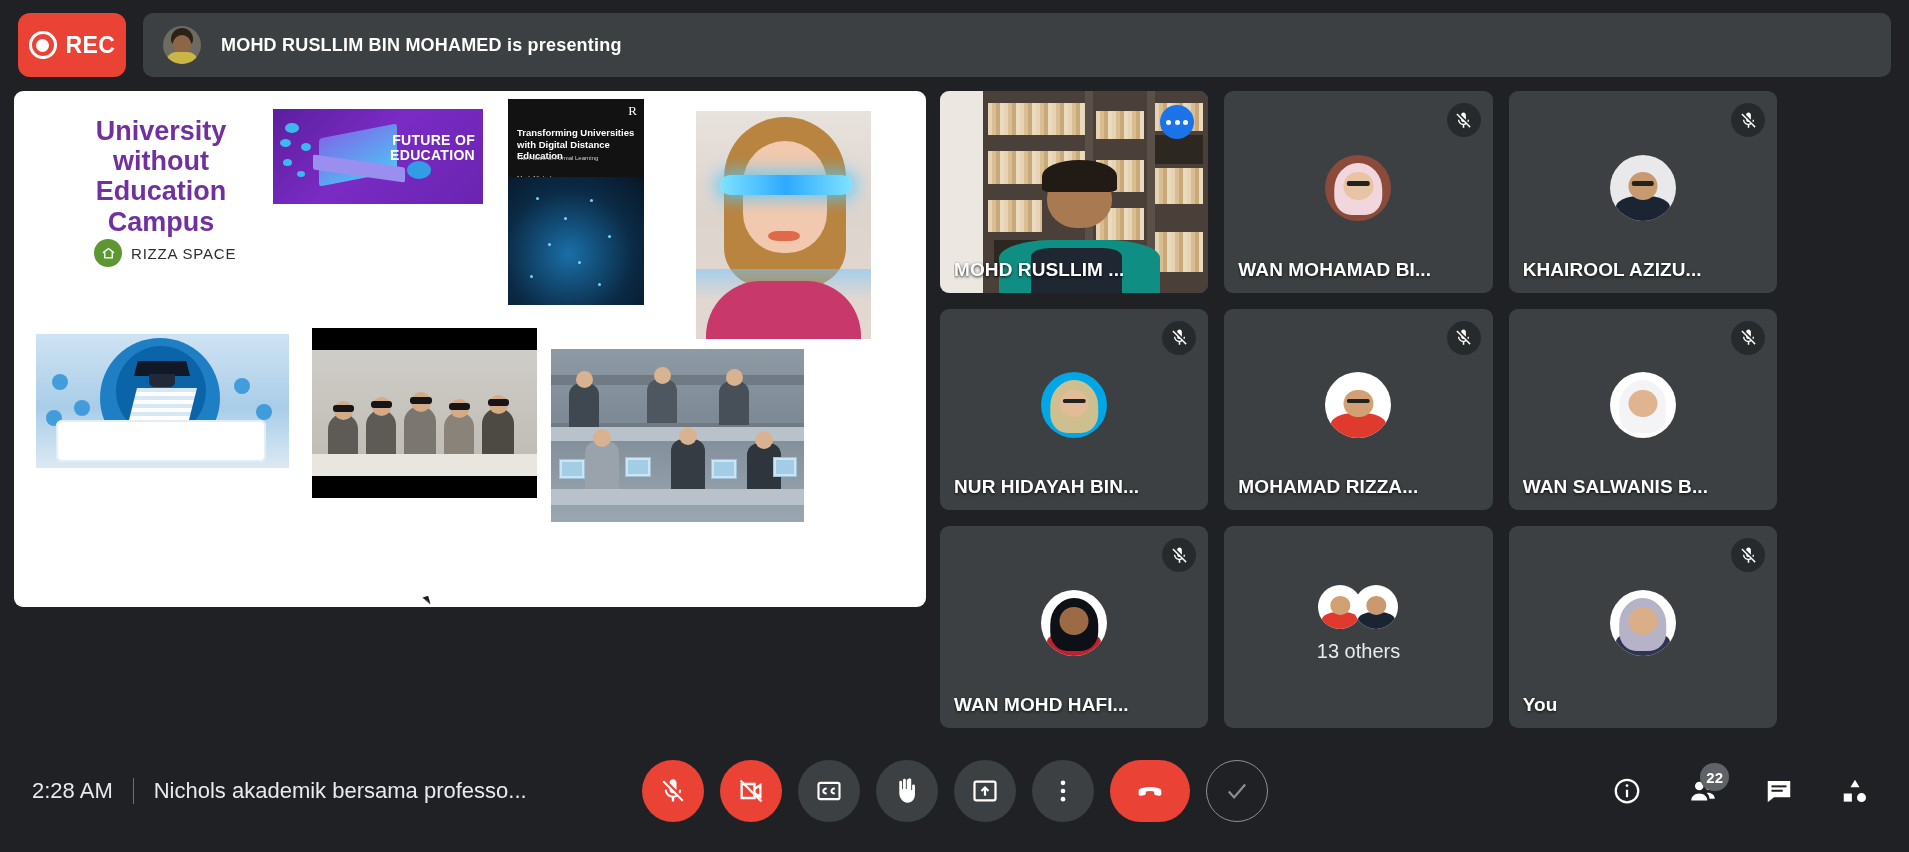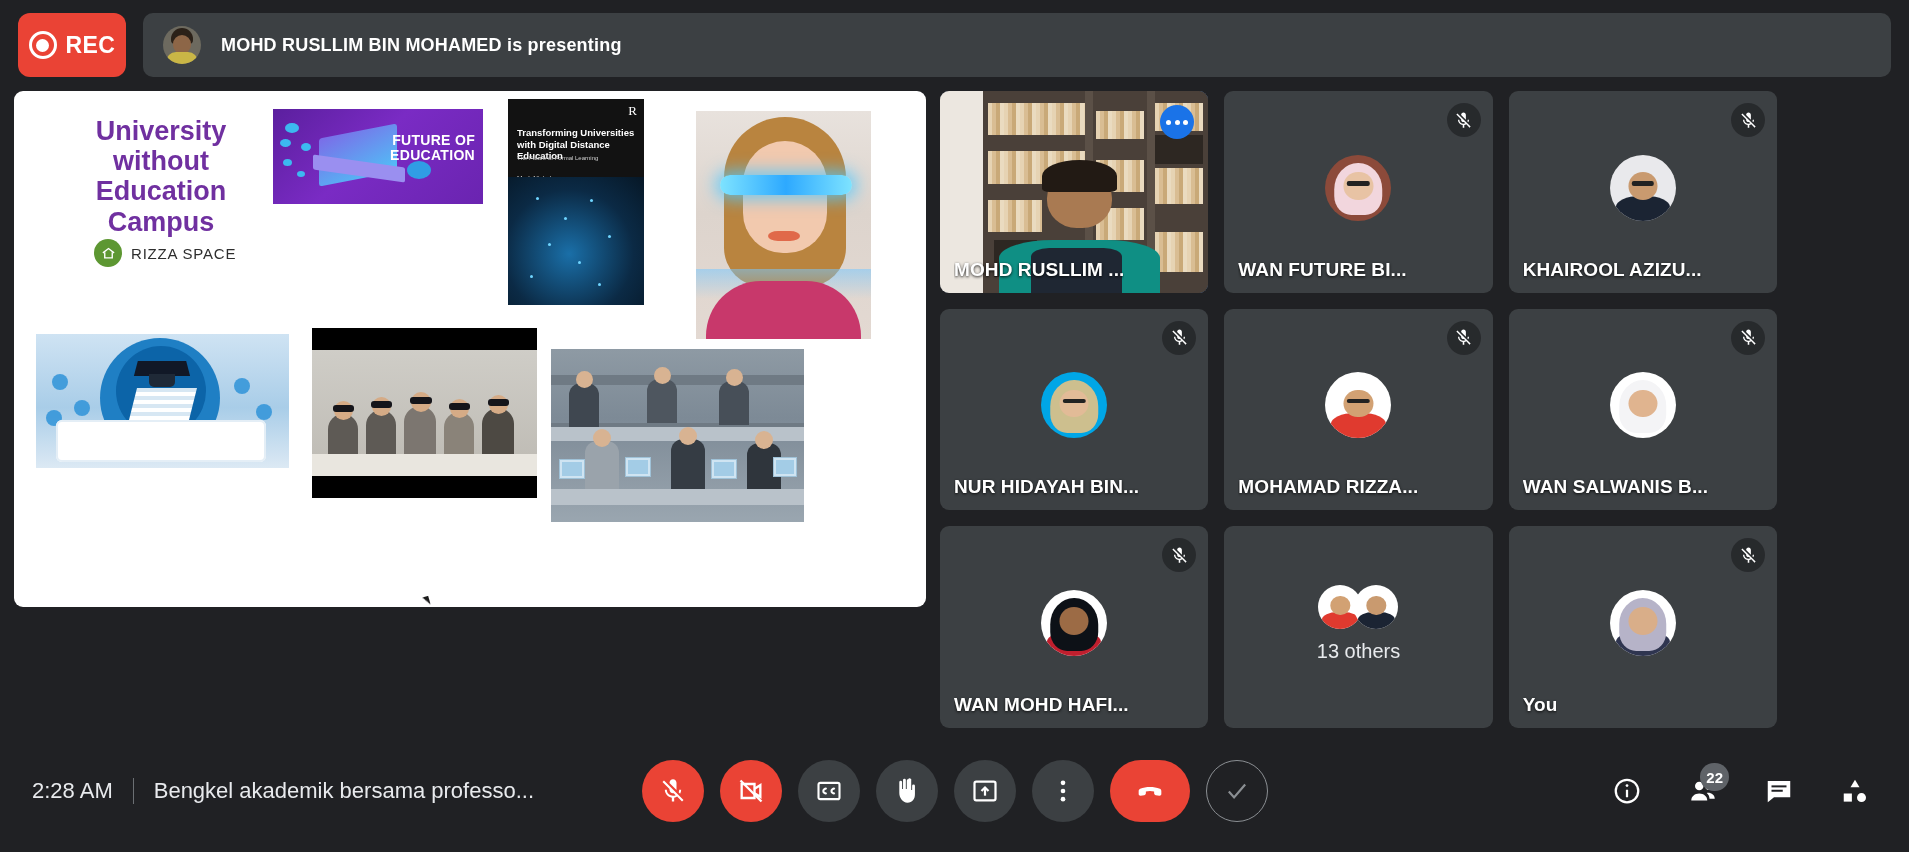--- a/index.html
+++ b/index.html
@@ -512,21 +512,21 @@
       <span class="av-bg" style="background:#8c4a3a;"></span>
       <span class="av-scarf" style="background:#f2d6dd;"></span>
       <span class="av-head" style="background:#e8c3a4;"></span>
       <span class="av-glasses"></span>
     </div>
     <div class="mic-badge">
       <svg viewBox="0 0 24 24" fill="#fff">
           <path d="M19 11h-1.7c0 .74-.16 1.43-.43 2.05l1.23 1.23c.56-.98.9-2.09.9-3.28zM15 11.16V5c0-1.66-1.34-3-3-3S9 3.34 9 5v.18l6 5.98zM4.27 3L3 4.27l6 6V11c0 1.66 1.34 3 3 3 .23 0 .44-.03.65-.08l1.66 1.66c-.71.33-1.5.52-2.31.52-2.76 0-5.3-2.1-5.3-5.1H5c0 3.41 2.72 6.23 6 6.72V21h2v-3.28c.91-.13 1.77-.45 2.54-.9L19.73 21 21 19.73 4.27 3z"></path>
         </svg>
     </div>
-    <div class="tile-name">WAN FUTURE BI...</div>
+    <div class="tile-name">WAN MOHAMAD BI...</div>
   </div>
 
   <div class="tile">
     <div class="avatar-circle">
       <span class="av-bg" style="background:#e9e9ec;"></span>
       <span class="av-body" style="background:#1b2433;"></span>
       <span class="av-head" style="background:#c99a6f;"></span>
       <span class="av-glasses"></span>
     </div>
     <div class="mic-badge">
@@ -626,21 +626,21 @@
     </div>
     <div class="tile-name">You</div>
   </div>
 </div>
 
 <div class="bottombar">
 
   <div class="meet-info">
     <span class="meet-time">2:28 AM</span>
     <span class="meet-sep"></span>
-    <span class="meet-name">Bengkel akademik bersama professo...</span>
+    <span class="meet-name">Nichols akademik bersama professo...</span>
   </div>
 
   <div class="center-controls">
     <button class="ctrl danger">
       <svg viewBox="0 0 24 24" fill="#fff">
           <path d="M19 11h-1.7c0 .74-.16 1.43-.43 2.05l1.23 1.23c.56-.98.9-2.09.9-3.28zM15 11.16V5c0-1.66-1.34-3-3-3S9 3.34 9 5v.18l6 5.98zM4.27 3L3 4.27l6 6V11c0 1.66 1.34 3 3 3 .23 0 .44-.03.65-.08l1.66 1.66c-.71.33-1.5.52-2.31.52-2.76 0-5.3-2.1-5.3-5.1H5c0 3.41 2.72 6.23 6 6.72V21h2v-3.28c.91-.13 1.77-.45 2.54-.9L19.73 21 21 19.73 4.27 3z"></path>
         </svg>
     </button>
     <button class="ctrl danger">
       <svg viewBox="0 0 24 24" fill="none" stroke="#fff" stroke-width="2">

